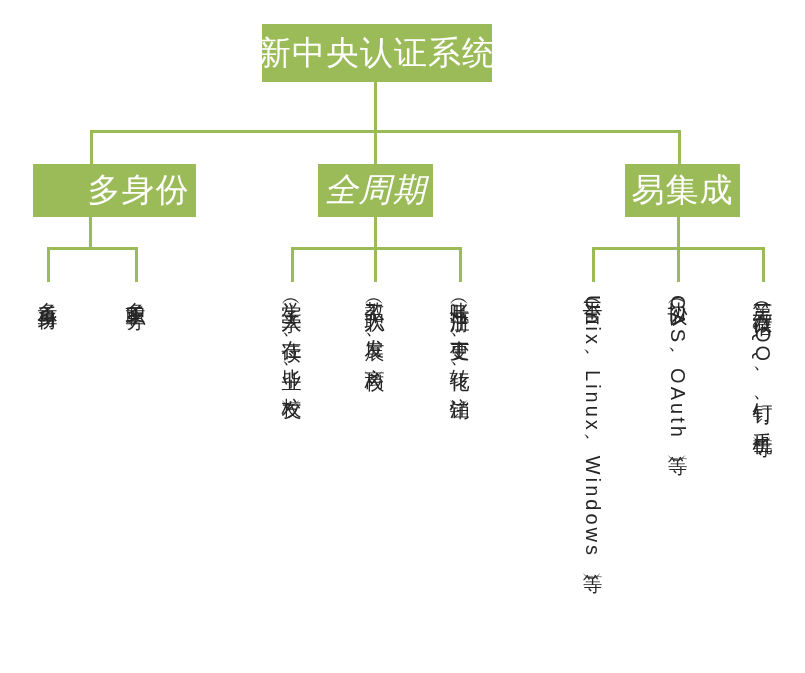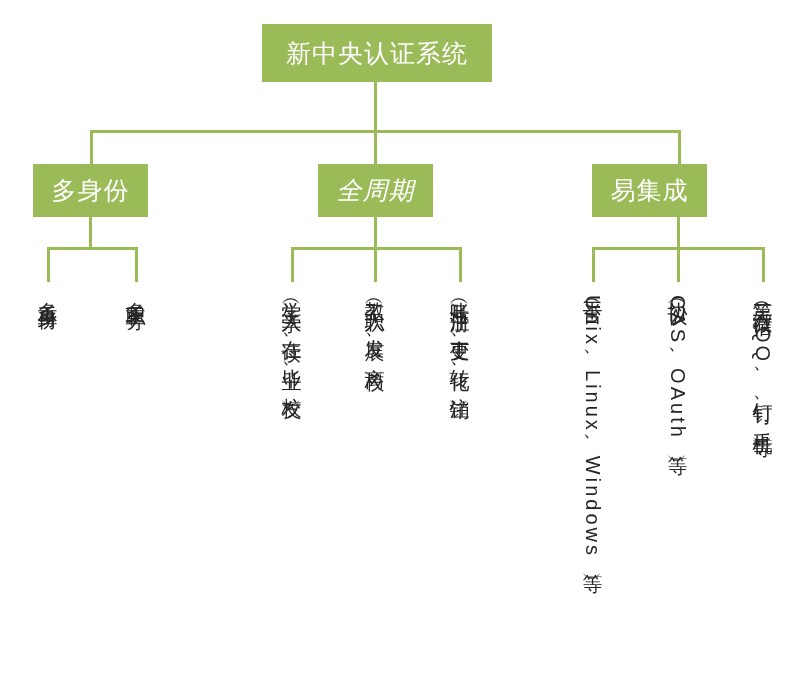--- a/index.html
+++ b/index.html
@@ -25,29 +25,29 @@
     stroke: var(--connector);
     stroke-width: 3;
   }
   .node {
     position: absolute;
     background: var(--node-fill);
     color: var(--node-text);
     display: flex;
     align-items: center;
     justify-content: center;
-    font-size: 25px;
+    font-size: 33px;
     letter-spacing: 1px;
     white-space: nowrap;
   }
   .root-node  { left: 262px; top: 24px;  width: 230px; height: 58px; }
   .branch-node{ top: 164px; width: 115px; height: 53px; }
-  .branch-0 { left: 33px;  }
+  .branch-0 { left: 33px; padding-left: 48px;  }
   .branch-1 { left: 318px; font-style: italic; }
-  .branch-2 { left: 592px; }
+  .branch-2 { left: 625px; }
   .leaf {
     position: absolute;
     top: 286px;
     writing-mode: vertical-rl;
     text-orientation: mixed;
     font-size: 20px;
     letter-spacing: 3px;
     color: var(--leaf-text);
     white-space: nowrap;
     line-height: 26px;

